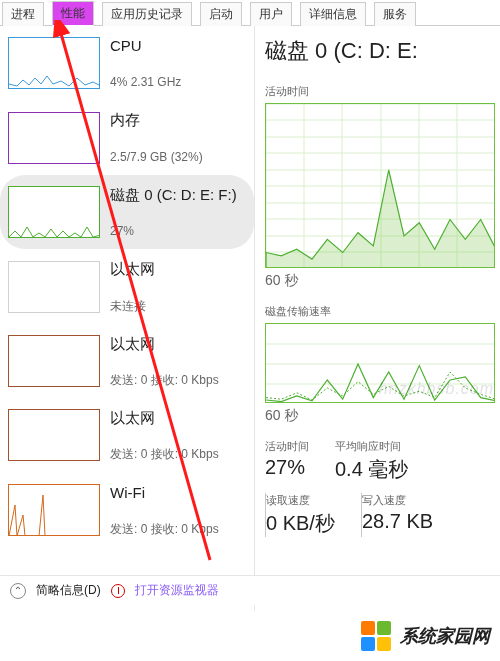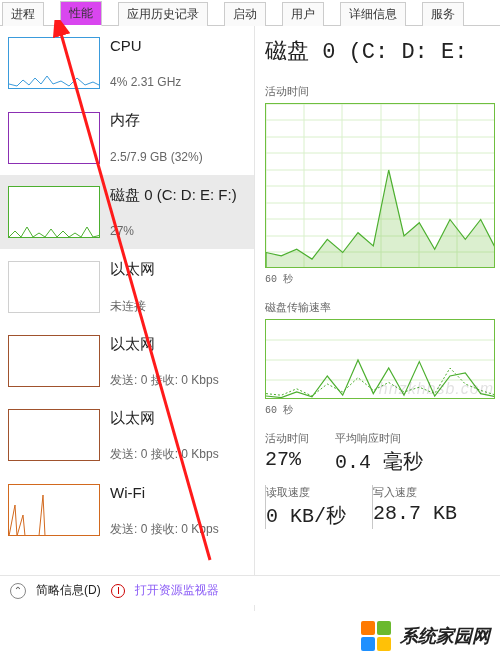--- a/index.html
+++ b/index.html
@@ -11,21 +11,21 @@
     width: 500px;
     height: 661px;
     overflow: hidden;
     position: relative;
   }
   .tabs {
     display: flex;
     border-bottom: 1px solid #ccc;
     height: 26px;
     align-items: flex-end;
-    gap: 16px;
+    gap: 8px;
     padding-left: 2px;
   }
   .tab {
     padding: 3px 8px;
     border: 1px solid #ccc;
     border-bottom: none;
     background: #fafafa;
     font-size: 12px;
     position: relative;
     top: 1px;
@@ -44,52 +44,51 @@
     border-right: 1px solid #e5e5e5;
     overflow: hidden;
   }
   .side-item {
     display: flex;
     align-items: center;
     padding: 10px 8px;
     gap: 10px;
     border-bottom: 0 solid transparent;
   }
-  .side-item.selected { background: #eaeaea; }
+  .side-item.selected { background: #eaeaea; border-radius: 25px; }
   .thumb {
     width: 92px;
     height: 52px;
     border: 1px solid #999;
     position: relative;
     overflow: hidden;
     flex-shrink: 0;
     background: #fff;
   }
   .thumb svg { position: absolute; left:0; top:0; }
   .side-text { line-height: 1.35; }
   .side-title { font-size: 15px; color: #222; }
   .side-sub { font-size: 12px; color: #666; margin-top: 18px; }
   .detail {
     flex: 1;
     padding: 10px 0 0 10px;
     overflow: hidden;
-    font-family: Liberation Mono, monospace;
   }
   .detail-title { font-size: 22px; font-weight: 400; margin-bottom: 18px; white-space: nowrap; }
   .section-label { font-size: 11px; color: #666; margin-bottom: 4px; }
   .big-chart {
     width: 230px;
     height: 165px;
     border: 1px solid #6fbf3f;
     position: relative;
     margin-bottom: 4px;
     overflow: hidden;
   }
   .big-chart .grid line { stroke: #d9f0cb; stroke-width:1; }
-  .axis-label { font-size: 10px; color: #666; margin-bottom: 14px; }
+  .axis-label { font-size: 14px; color: #666; margin-bottom: 14px; }
   .mid-chart {
     width: 230px;
     height: 80px;
     border: 1px solid #6fbf3f;
     position: relative;
     margin-bottom: 4px;
     overflow: hidden;
   }
   .stats-row { display: flex; gap: 26px; margin-top: 6px; }
   .stat { }

